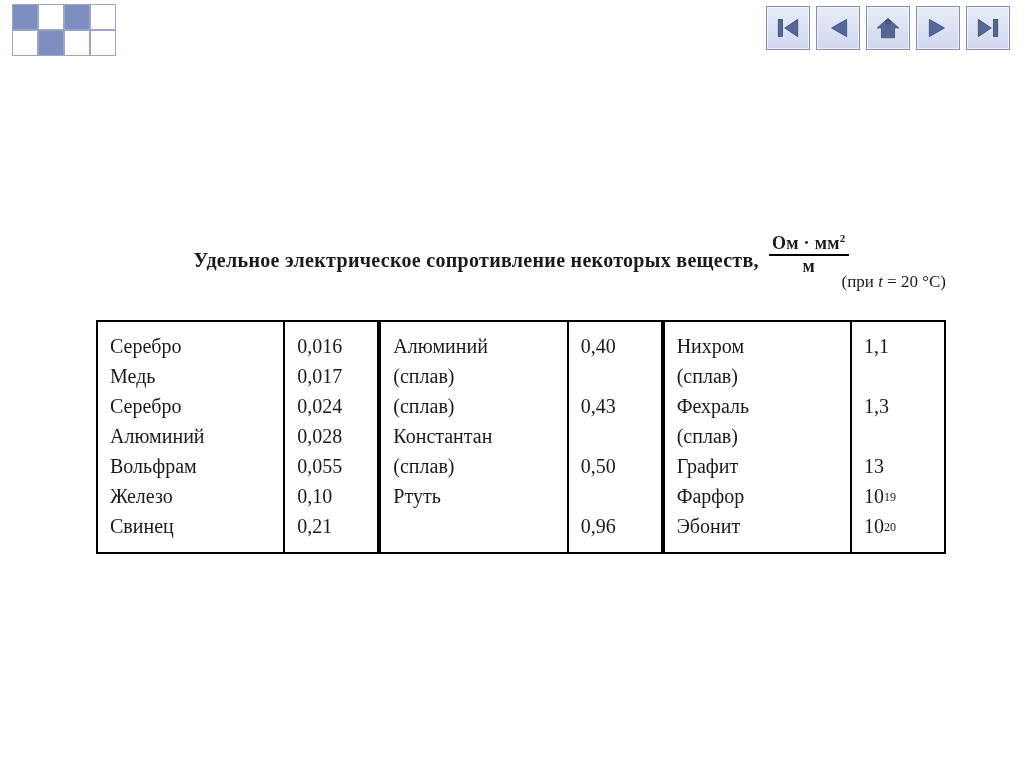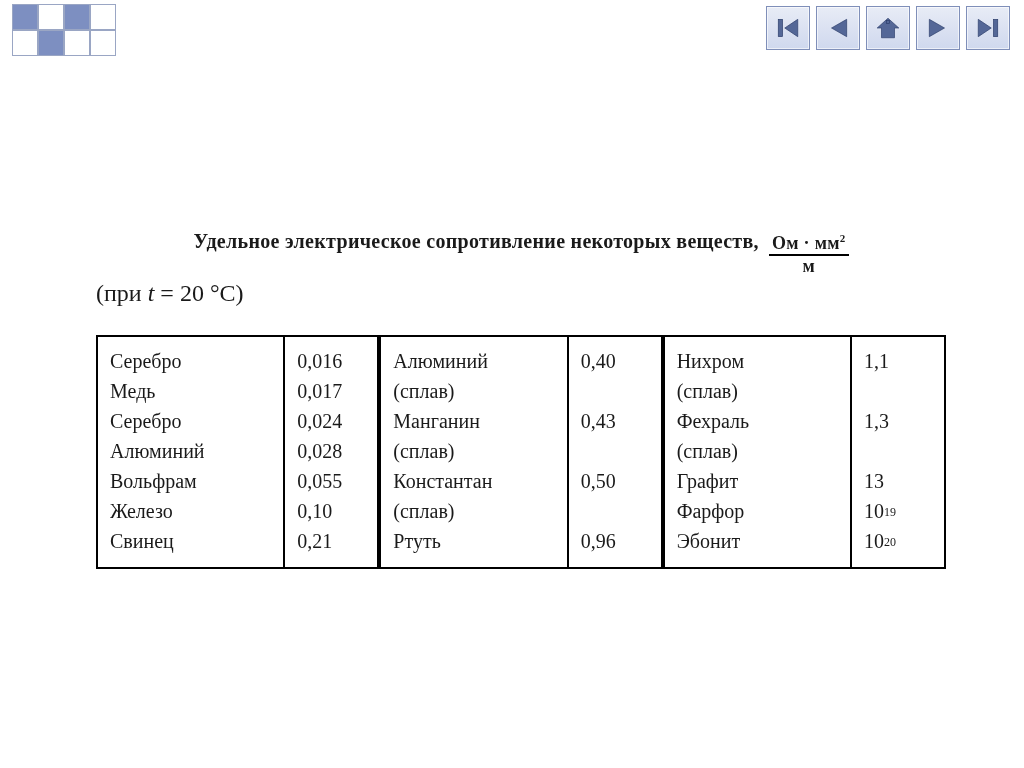--- a/index.html
+++ b/index.html
@@ -50,20 +50,21 @@
   .nav-btn svg * { fill: #546797; stroke: #2a3b68; stroke-width: 0.6; }
   .content {
     position: absolute;
     left: 96px;
     right: 78px;
     top: 230px;
     color: #1a1a1a;
   }
   .title-row {
     display: flex;
+    align-items: flex-end;
     justify-content: center;
     gap: 8px;
     font-weight: bold;
     font-size: 20px;
     letter-spacing: 0.3px;
   }
   .frac {
     display: inline-flex;
     flex-direction: column;
     align-items: center;
@@ -71,23 +72,22 @@
     font-size: 18px;
     line-height: 1.05;
     position: relative;
     top: 4px;
     margin-left: 2px;
   }
   .frac .num { border-bottom: 2px solid #000; padding: 0 3px 1px; }
   .frac .den { padding-top: 1px; }
   .frac sup { font-size: 11px; vertical-align: super; line-height: 0; }
   .subline {
-    text-align: left;
-    font-size: 24px;
-    margin-top: 8px;
+    text-align: right;
+    font-size: 17px;
   }
   .subline .it { font-style: italic; }
   .triple {
     display: flex;
     border: 2px solid #000;
     border-left: none;
     border-right: none;
     margin-top: 28px;
     font-size: 20px;
   }
@@ -188,21 +188,20 @@
           <div class="row">0,028</div>
           <div class="row">0,055</div>
           <div class="row">0,10</div>
           <div class="row">0,21</div>
         </div>
       </div>
       <div class="block">
         <div class="col names">
           <div class="row">Алюминий</div>
           <div class="row">(сплав)</div>
-          <div class="row">Манганин</div>
           <div class="row">(сплав)</div>
           <div class="row">Константан</div>
           <div class="row">(сплав)</div>
           <div class="row">Ртуть</div>
         </div>
         <div class="col vals">
           <div class="row">0,40</div>
           <div class="row"></div>
           <div class="row">0,43</div>
           <div class="row"></div>

